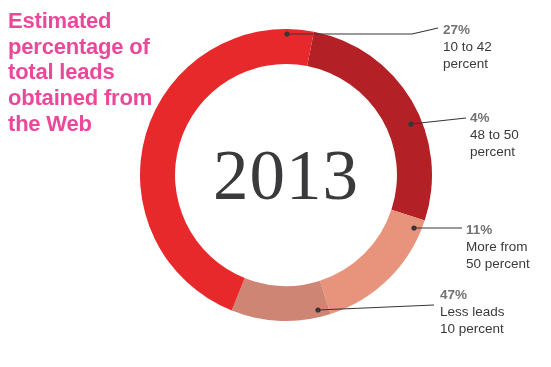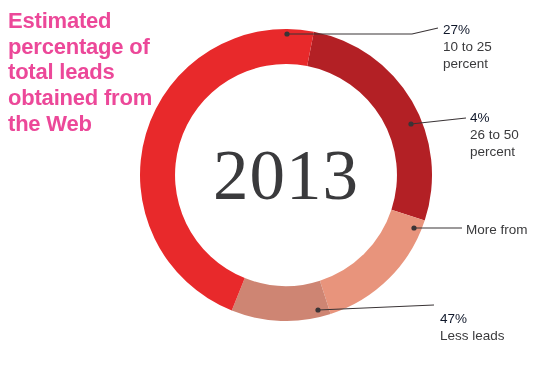--- a/index.html
+++ b/index.html
@@ -77,35 +77,35 @@
   }
 
   
   .callout {
     position: absolute;
     font-family: "Liberation Sans", sans-serif;
     color: #231f20;
   }
   .callout .pct {
     font-size: 13.5px;
-    font-weight: normal;
+    font-weight: bold;
     line-height: 1.25;
-    color: #0f172a;
+    color: #737373;
   }
   .callout .desc {
     font-size: 13.5px;
     font-weight: normal;
     line-height: 1.25;
     color: #3a3a3c;
   }
 
   .callout-1 { left: 443px; top: 22px;  width: 104px; }
   .callout-2 { left: 470px; top: 110px; width: 80px;  }
   .callout-3 { left: 466px; top: 222px; width: 86px;  }
-  .callout-4 { left: 440px; top: 311px; width: 104px; }
+  .callout-4 { left: 440px; top: 287px; width: 104px; }
 </style>
 </head>
 <body>
 
 <div id="infographic">
 
   <div class="title-block">Estimated percentage of total leads obtained from the Web</div>
 
   <div class="donut-wrap">
     <svg class="donut-svg" viewBox="0 0 292 292">
@@ -137,32 +137,35 @@
     </g>
 
     <g>
       <circle cx="318" cy="310" r="2.6" fill="#3a3436"></circle>
       <path d="M318 310 L434 305" stroke="#3a3436" stroke-width="1.1" fill="none"></path>
     </g>
   </svg>
 
   <div class="callout callout-1">
     <div class="pct">27%</div>
-    <div class="desc">10 to 25</div>
+    <div class="desc">10 to 42</div>
     <div class="desc">percent</div>
   </div>
 
   <div class="callout callout-2">
     <div class="pct">4%</div>
-    <div class="desc">26 to 50</div>
+    <div class="desc">48 to 50</div>
     <div class="desc">percent</div>
   </div>
 
   <div class="callout callout-3">
+    <div class="pct">11%</div>
     <div class="desc">More from</div>
+    <div class="desc">50 percent</div>
   </div>
 
   <div class="callout callout-4">
     <div class="pct">47%</div>
     <div class="desc">Less leads</div>
+    <div class="desc">10 percent</div>
   </div>
 
 </div>
 
 </body></html>

